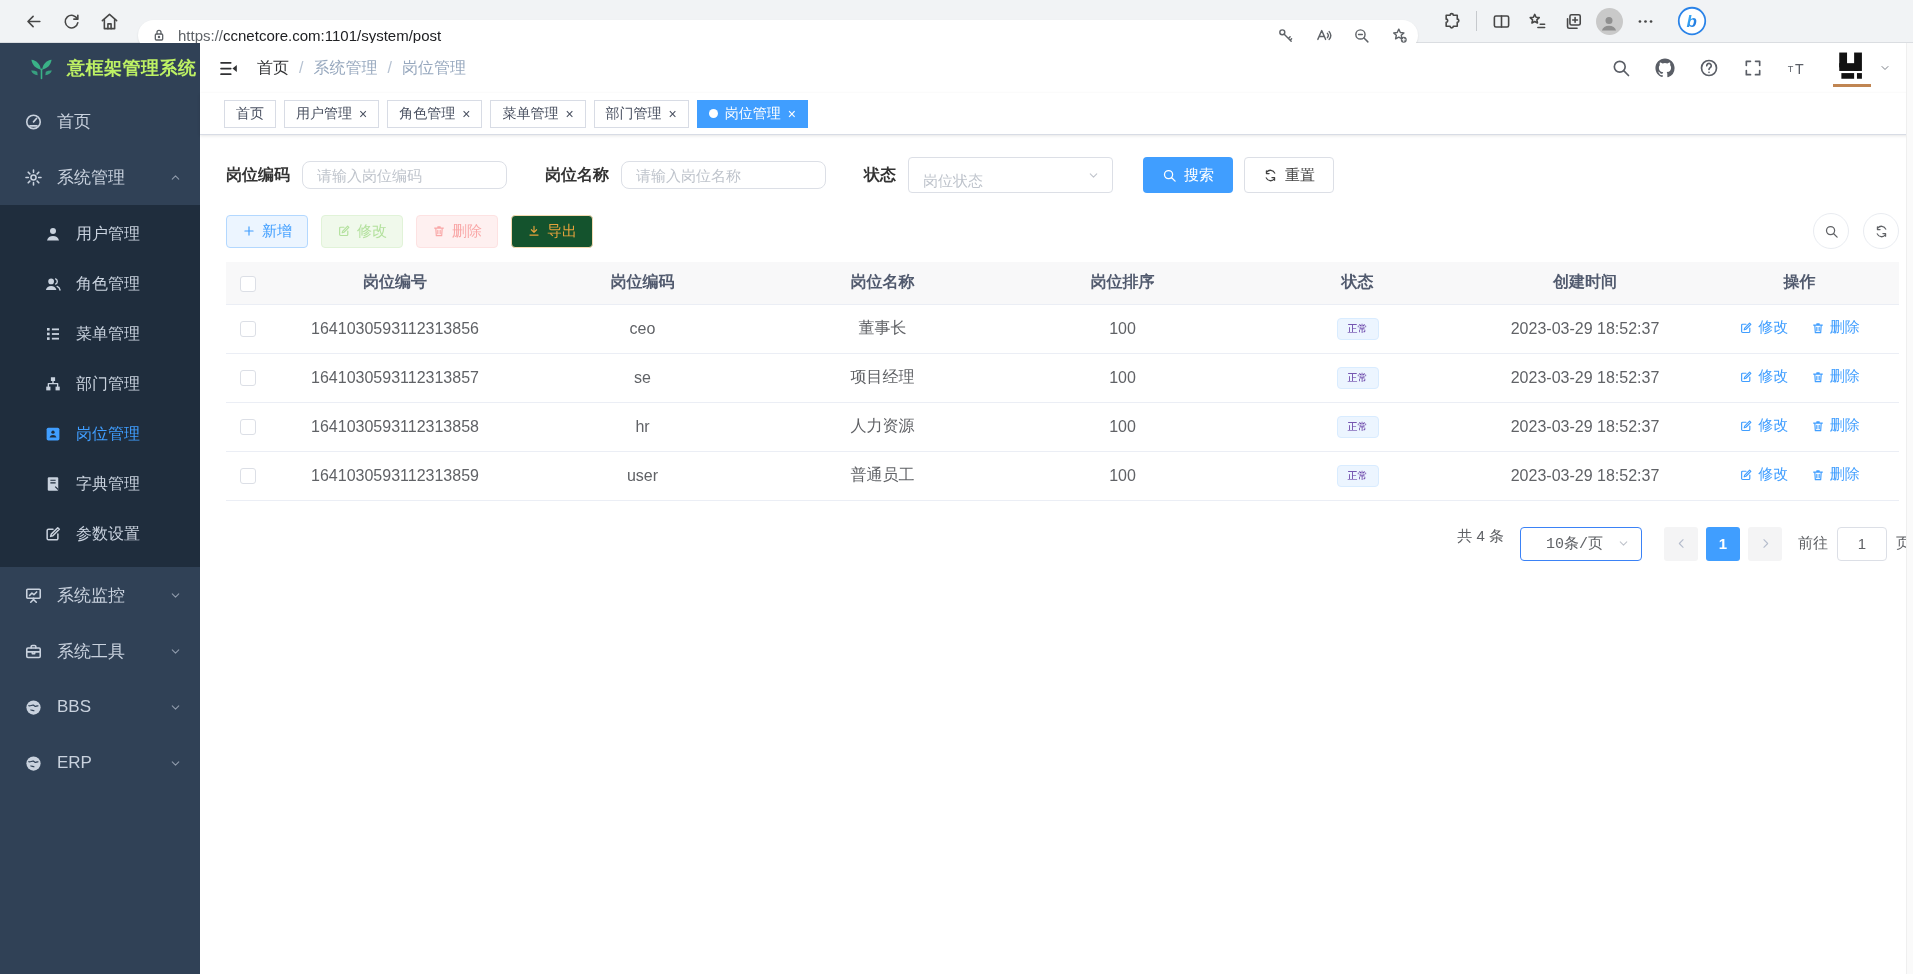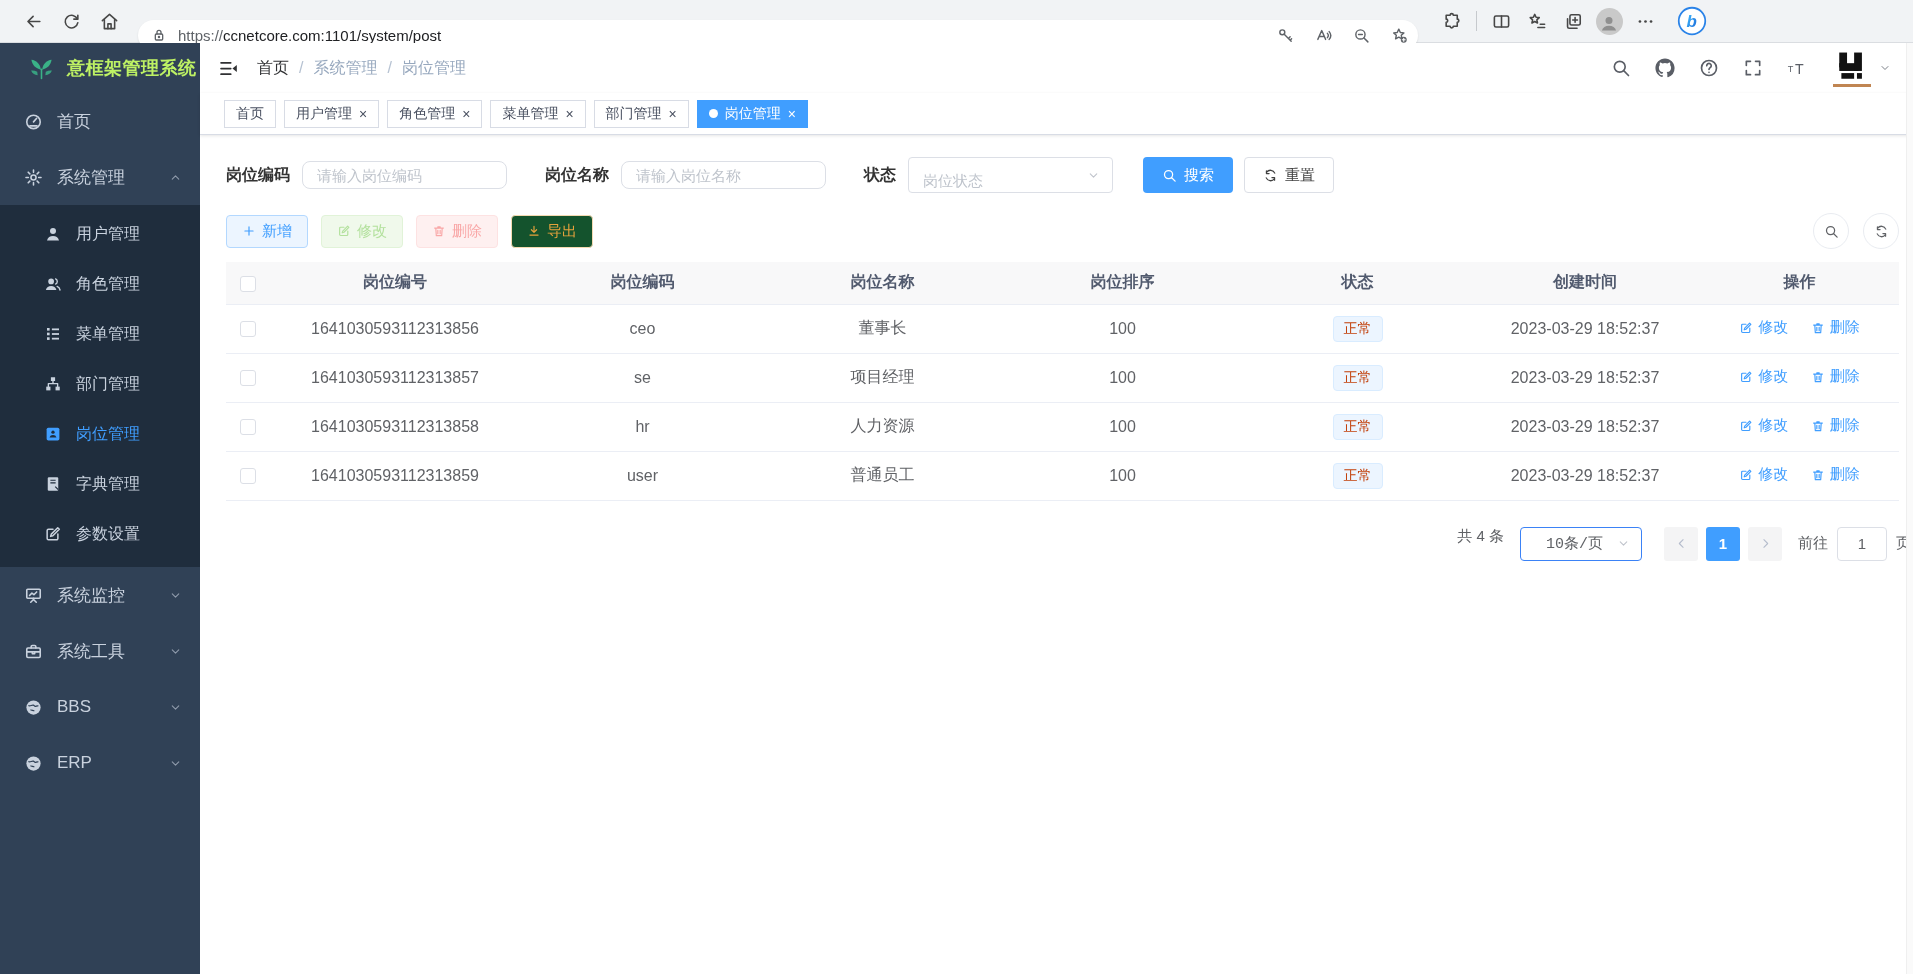--- a/index.html
+++ b/index.html
@@ -102,21 +102,21 @@
     color:#606266; display:flex; align-items:center; justify-content:center; margin-left:14px; cursor:pointer; }
   .circle-btn [data-icon]{ width:15px; height:15px; }
 
   table.grid{ width:100%; border-collapse:collapse; table-layout:fixed; }
   .grid th{ background:#f8f8f9; color:#515a6e; font-size:16px; font-weight:bold; height:42px;
     text-align:center; border-bottom:1px solid #ebeef5; }
   .grid td{ height:49px; text-align:center; font-size:16px; color:#606266; border-bottom:1px solid #ebeef5; }
   .checkbox{ display:inline-block; width:16px; height:16px; border:1px solid #dcdfe6; border-radius:3px;
     background:#fff; cursor:pointer; vertical-align:middle; }
   .tag{ display:inline-block; padding:3px 10px; background:#ecf5ff; border:1px solid #d9ecff;
-    border-radius:4px; color:#c2410c; font-size:14px; cursor:pointer; }
+    border-radius:4px; color:#4c1d95; font-size:10px; cursor:pointer; }
   .op-link{ color:#409eff; font-size:15px; display:inline-flex; align-items:center; cursor:pointer; margin:0 9px; }
   .op-link [data-icon]{ width:14px; height:14px; margin-right:5px; }
 
   .pagination{ display:flex; justify-content:flex-end; margin-top:26px;
     font-size:15px; color:#606266; margin-right:-12px; }
   .pg-total{ margin-right:16px; }
   .pg-size{ width:122px; height:34px; border:1px solid #3b82f6; border-radius:4px; background:#fff;
     display:flex; align-items:center; justify-content:space-between; padding:0 11px 0 25px;
     color:#606266; cursor:pointer; margin-right:18px;font-family:Liberation Mono, monospace; }
   .pg-size .chev{ width:13px; height:13px; color:#c0c4cc; }

